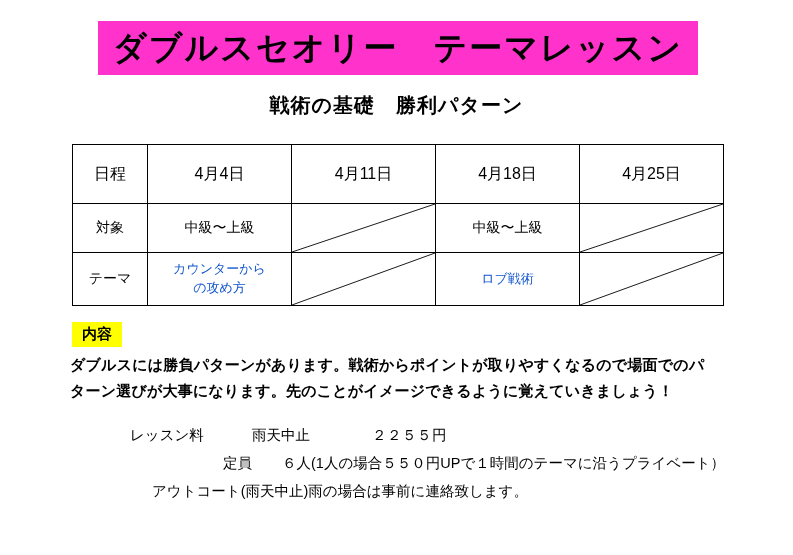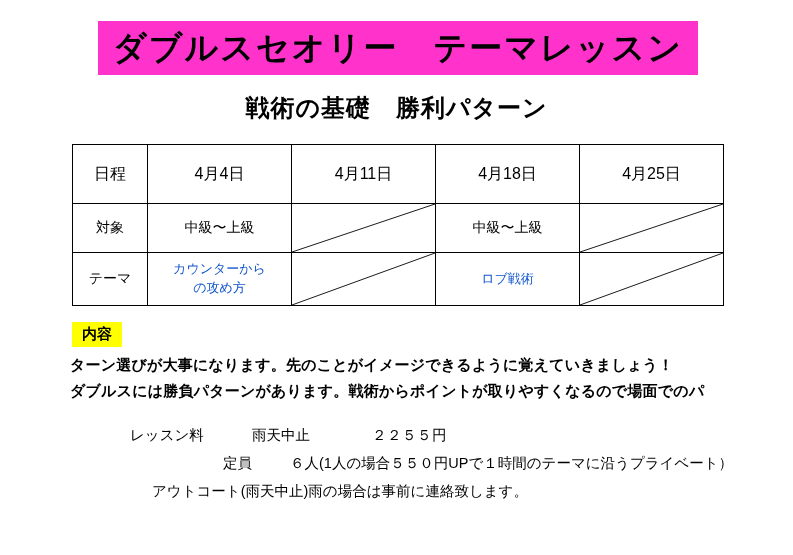--- a/index.html
+++ b/index.html
@@ -40,21 +40,21 @@
     color: #000000;
     white-space: nowrap;
   }
 
   .subtitle {
     position: absolute;
     left: 0;
     top: 92px;
     width: 793px;
     text-align: center;
-    font-size: 24px;
+    font-size: 20px;
     font-weight: bold;
     letter-spacing: 1px;
   }
 
   
   .schedule {
     position: absolute;
     left: 72px;
     top: 144px;
     width: 648px;
@@ -223,34 +223,34 @@
             <line x1="0" y1="100" x2="100" y2="0" stroke="#000" stroke-width="0.9" vector-effect="non-scaling-stroke"></line>
           </svg>
         </td>
       </tr>
     </tbody>
   </table>
 
   <div class="naiyou-badge">内容</div>
 
   <div class="description">
+    <div>ダブルスには勝負パターンがあります。戦術からポイントが取りやすくなるので場面でのパ</div>
     <div>ターン選びが大事になります。先のことがイメージできるように覚えていきましょう！</div>
-    <div>ダブルスには勝負パターンがあります。戦術からポイントが取りやすくなるので場面でのパ</div>
   </div>
 
   <div class="fees">
     <div class="fee-row">
       <span class="fee-label">レッスン料</span>
       <span class="fee-sublabel">雨天中止</span>
       <span class="fee-value">２２５５円</span>
     </div>
     <div class="fee-row">
       <span class="fee-label right">定員</span>
       <span class="fee-sublabel" style="width:0"></span>
-      <span class="fee-free" style="margin-left:38px">６人(1人の場合５５０円UPで１時間のテーマに沿うプライベート）</span>
+      <span class="fee-free" style="margin-left:30px">６人(1人の場合５５０円UPで１時間のテーマに沿うプライベート）</span>
     </div>
     <div class="fee-row">
       <span class="fee-sublabel" style="width:0"></span>
       <span class="fee-free" style="margin-left:22px">アウトコート(雨天中止)雨の場合は事前に連絡致します。</span>
     </div>
   </div>
 
 </div>
 
 </body></html>

